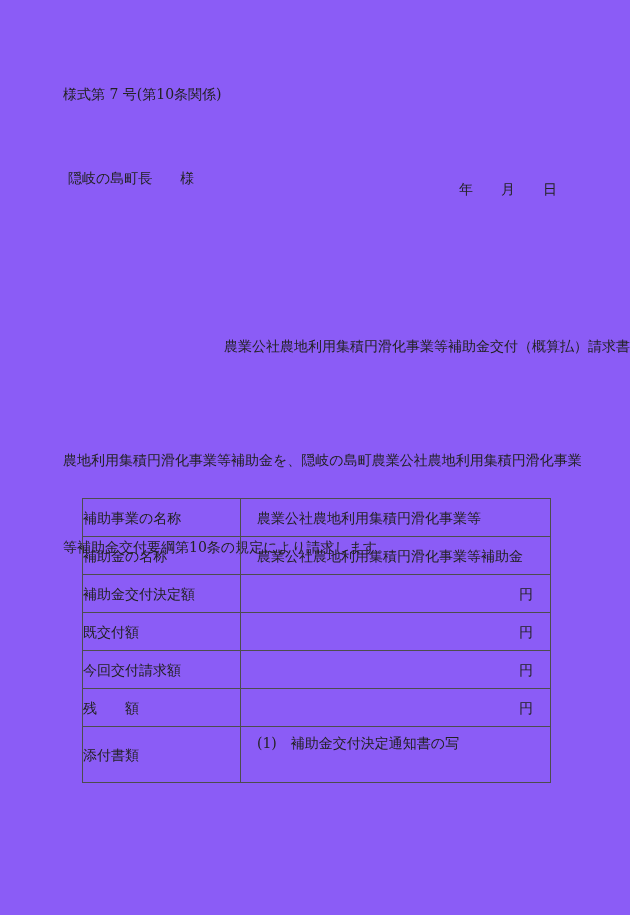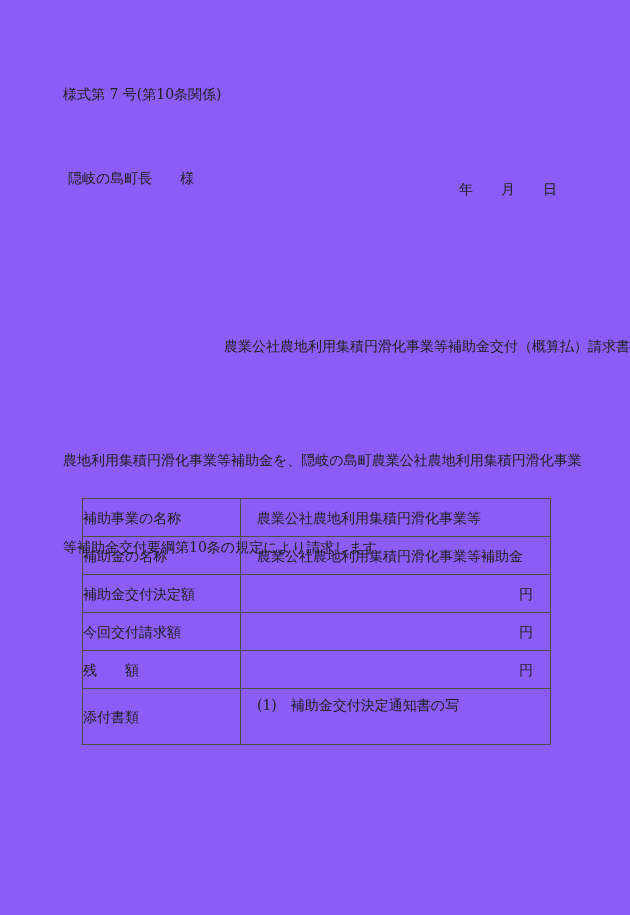--- a/index.html
+++ b/index.html
@@ -109,20 +109,26 @@
             <div class="cell-value-inner"><span>農業公社農地利用集積円滑化事業等補助金</span><span></span></div>
           </td>
       </tr>
       <tr class="t-row">
         <td class="cell-label">補助金交付決定額</td>
         <td>
             <div class="cell-value-inner"><span></span><span>円</span></div>
           </td>
       </tr>
       <tr class="t-row">
+        <td class="cell-label">既交付額</td>
+        <td>
+            <div class="cell-value-inner"><span></span><span>円</span></div>
+          </td>
+      </tr>
+      <tr class="t-row">
         <td class="cell-label">今回交付請求額</td>
         <td>
             <div class="cell-value-inner"><span></span><span>円</span></div>
           </td>
       </tr>
       <tr class="t-row">
         <td class="cell-label">残　　額</td>
         <td>
             <div class="cell-value-inner"><span></span><span>円</span></div>
           </td>

